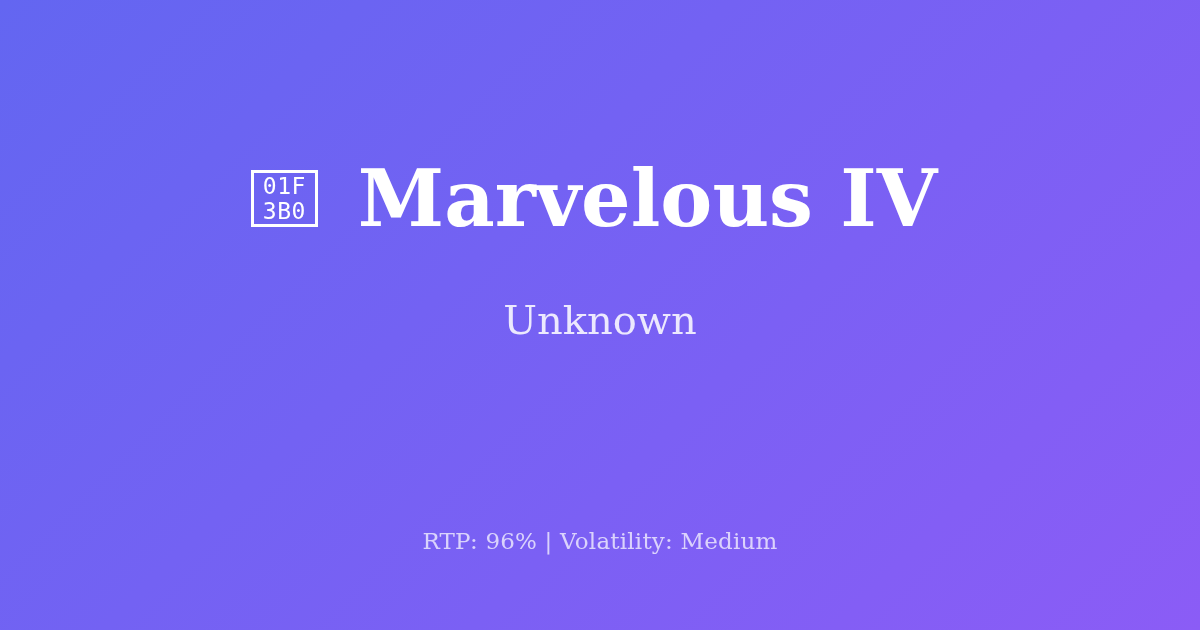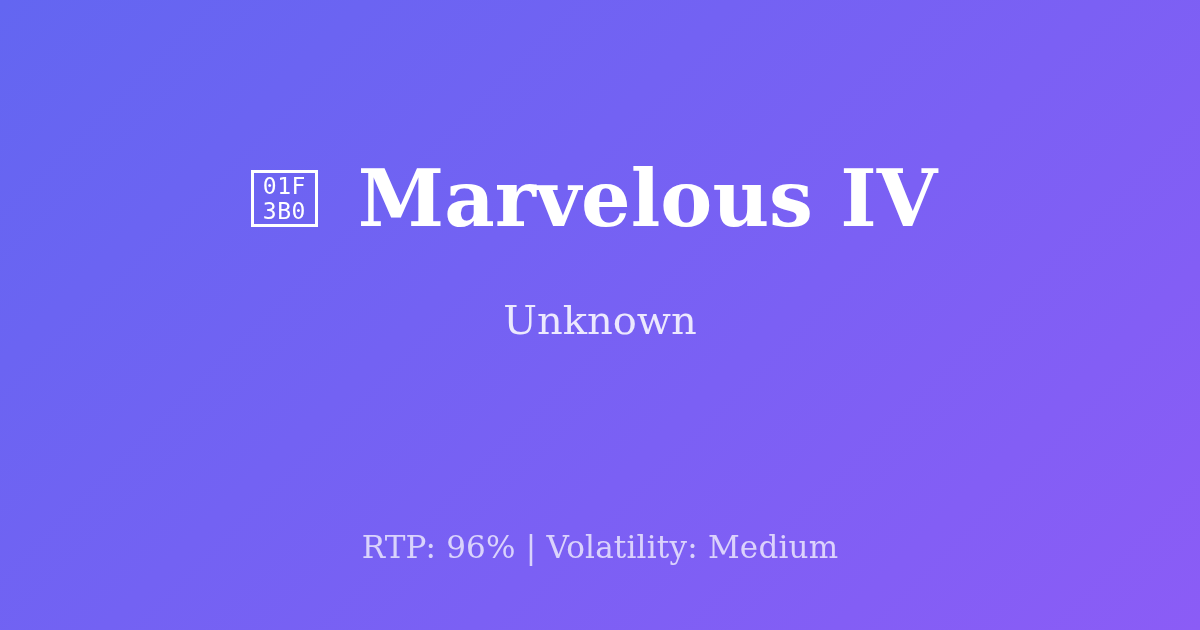--- a/index.html
+++ b/index.html
@@ -105,21 +105,21 @@
   }
 
   
   .card-meta {
     position: absolute;
     left: 0;
     right: 0;
     top: 527px;
     margin: 0;
     font-family: "DejaVu Serif", "Liberation Serif", serif;
-    font-size: 31px;
+    font-size: 23px;
     font-weight: 400;
     line-height: 1.3;
     color: rgba(255, 255, 255, 0.72);
     text-align: center;
     letter-spacing: 0.2px;
   }
 </style>
 </head>
 <body>
 

